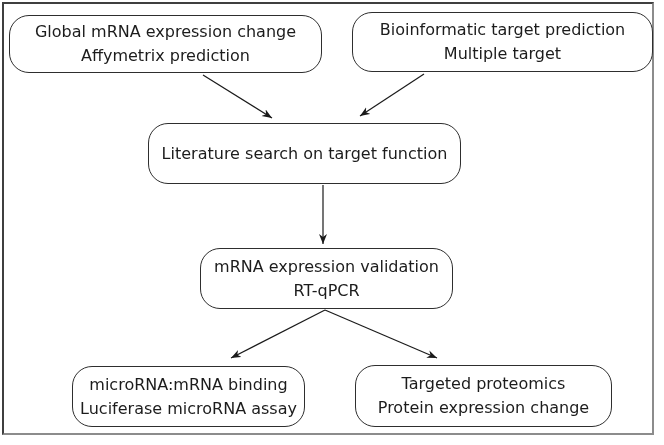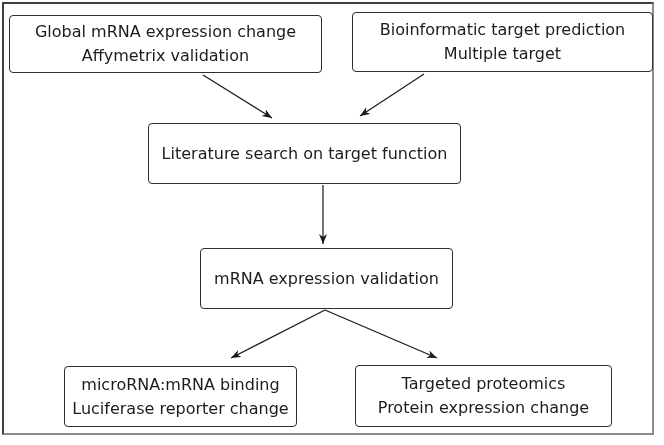--- a/index.html
+++ b/index.html
@@ -33,36 +33,36 @@
     position: absolute;
     left: 0;
     top: 0;
     width: 664px;
     height: 445px;
   }
   .node {
     position: absolute;
     box-sizing: border-box;
     border: 1.4px solid #2e2e2e;
-    border-radius: 4px;
+    border-radius: 20px;
     background: #ffffff;
     display: flex;
     flex-direction: column;
     align-items: center;
     justify-content: center;
     text-align: center;
     font-size: 16px;
     line-height: 24px;
     white-space: nowrap;
   }
   .node-global     { left: 9px;   top: 15px;  width: 313px; height: 58px; }
   .node-bioinf     { left: 352px; top: 12px;  width: 301px; height: 60px; }
   .node-literature { left: 148px; top: 123px; width: 313px; height: 61px; }
   .node-validation { left: 200px; top: 248px; width: 253px; height: 61px; text-align: right; }
-  .node-binding    { left: 64px;  top: 366px; width: 233px; height: 61px; }
+  .node-binding    { left: 72px;  top: 366px; width: 233px; height: 61px; }
   .node-protein    { left: 355px; top: 365px; width: 257px; height: 62px; }
 </style>
 </head>
 <body>
 
 <div class="stage">
 
   <div class="frame"></div>
 
   <svg class="edges" width="664" height="445" viewBox="0 0 664 445" xmlns="http://www.w3.org/2000/svg" aria-hidden="true">
@@ -73,39 +73,40 @@
     </defs>
     <line x1="203" y1="75" x2="272" y2="118" stroke="#1a1a1a" stroke-width="1.2" marker-end="url(#arrowhead)"></line>
     <line x1="424" y1="74" x2="360" y2="116" stroke="#1a1a1a" stroke-width="1.2" marker-end="url(#arrowhead)"></line>
     <line x1="323" y1="185" x2="323" y2="244" stroke="#1a1a1a" stroke-width="1.2" marker-end="url(#arrowhead)"></line>
     <line x1="325" y1="310" x2="231" y2="358" stroke="#1a1a1a" stroke-width="1.2" marker-end="url(#arrowhead)"></line>
     <line x1="325" y1="310" x2="437" y2="358" stroke="#1a1a1a" stroke-width="1.2" marker-end="url(#arrowhead)"></line>
   </svg>
 
   <div class="node node-global">
     <span>Global mRNA expression change</span>
-    <span>Affymetrix validation</span>
+    <span>Affymetrix prediction</span>
   </div>
 
   <div class="node node-bioinf">
     <span>Bioinformatic target prediction</span>
     <span>Multiple target</span>
   </div>
 
   <div class="node node-literature">
     <span>Literature search on target function</span>
   </div>
 
   <div class="node node-validation">
     <span>mRNA expression validation</span>
+    <span>RT-qPCR</span>
   </div>
 
   <div class="node node-binding">
     <span>microRNA:mRNA binding</span>
-    <span>Luciferase reporter change</span>
+    <span>Luciferase microRNA assay</span>
   </div>
 
   <div class="node node-protein">
     <span>Targeted proteomics</span>
     <span>Protein expression change</span>
   </div>
 
 </div>
 
 </body></html>

